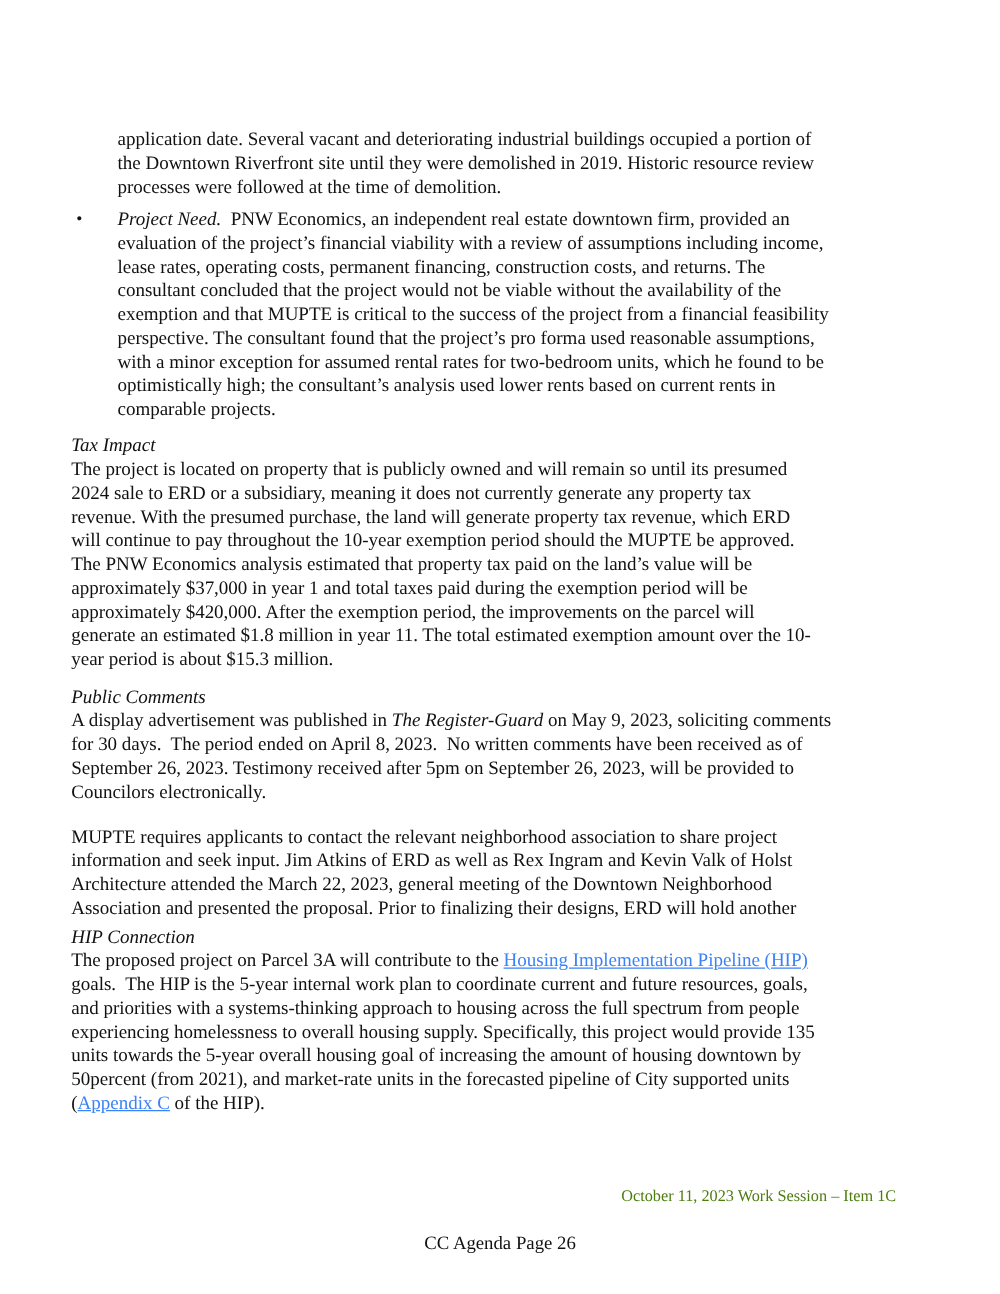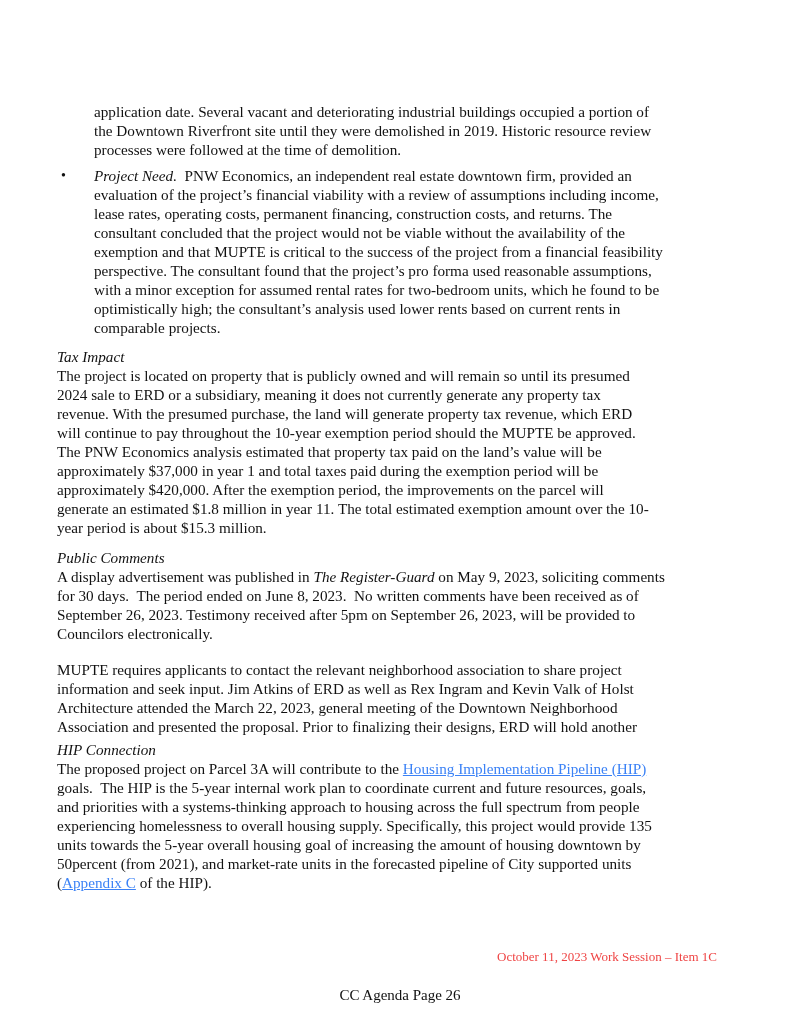--- a/index.html
+++ b/index.html
@@ -4,21 +4,21 @@
   <style>
     html, body { margin: 0; padding: 0; background: #ffffff; }
     body { width: 800px; height: 1035px; position: relative; overflow: hidden;
            font-family: "Liberation Serif", "DejaVu Serif", serif; color: #111; }
     .page { position: absolute; left: 0; top: 0; width: 800px; height: 1035px; }
     .block { position: absolute; left: 57px; width: 680px; font-size: 15.2px; line-height: 19px; }
     .indent { left: 94px; width: 640px; }
     .bullet { position: absolute; left: 61px; font-size: 14px; line-height: 19px; }
     .ital { font-style: italic; }
     a { color: #3b82f6; text-decoration: underline; }
-    .footer-red { position: absolute; left: 497px; top: 948px; font-size: 13px; color: #ef4444; line-height: 17px; }
+    .footer-red { position: absolute; left: 497px; top: 948px; font-size: 13px; color: #4d7c0f; line-height: 17px; }
     .footer-page { position: absolute; left: 0; width: 800px; top: 987px; text-align: center; font-size: 15px; color: #111; line-height: 17px; }
     .ln { display: block; white-space: nowrap; }
   </style>
 </head>
 <body>
 
 <div class="page">
 
   <div class="block indent" style="top:90px;margin-top:12px;">
     <span class="ln">application date. Several vacant and deteriorating industrial buildings occupied a portion of</span>
@@ -48,21 +48,21 @@
     <span class="ln">The PNW Economics analysis estimated that property tax paid on the land’s value will be</span>
     <span class="ln">approximately $37,000 in year 1 and total taxes paid during the exemption period will be</span>
     <span class="ln">approximately $420,000.  After the exemption period, the improvements on the parcel will</span>
     <span class="ln">generate an estimated $1.8 million in year 11. The total estimated exemption amount over the 10-</span>
     <span class="ln">year period is about $15.3 million.</span>
   </div>
 
   <div class="block" style="top:548px;">
     <span class="ln ital">Public Comments</span>
     <span class="ln"><span>A display advertisement was published in </span><span class="ital">The Register-Guard</span><span> on May 9, 2023, soliciting comments</span></span>
-    <span class="ln" style="white-space:pre">for 30 days.  The period ended on June 8, 2023.  No written comments have been received as of</span>
+    <span class="ln" style="white-space:pre">for 30 days.  The period ended on April 8, 2023.  No written comments have been received as of</span>
     <span class="ln">September 26, 2023. Testimony received after 5pm on September 26, 2023, will be provided to</span>
     <span class="ln">Councilors electronically.</span>
   </div>
 
   <div class="block" style="top:660px;">
     <span class="ln">MUPTE requires applicants to contact the relevant neighborhood association to share project</span>
     <span class="ln">information and seek input. Jim Atkins of ERD as well as Rex Ingram and Kevin Valk of Holst</span>
     <span class="ln">Architecture attended the March 22, 2023, general meeting of the Downtown Neighborhood</span>
     <span class="ln">Association and presented the proposal. Prior to finalizing their designs, ERD will hold another</span>
   </div>

